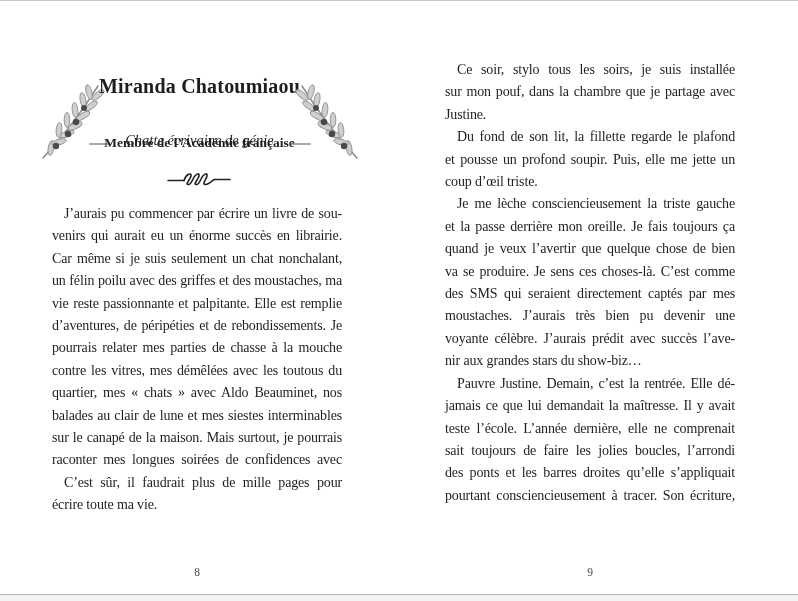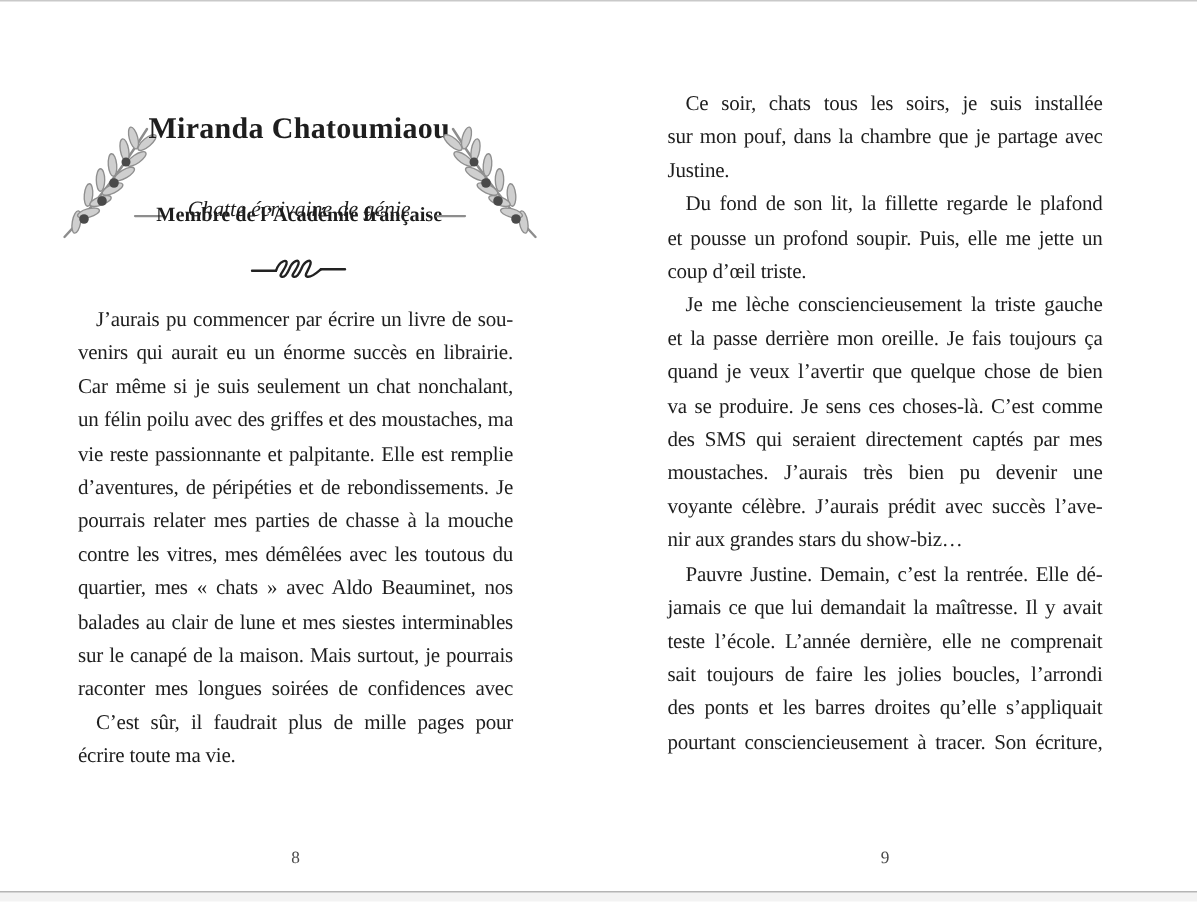--- a/index.html
+++ b/index.html
@@ -139,21 +139,21 @@
         <div class="pline">raconter mes longues soirées de confidences avec</div>
         <div class="pline first">C’est sûr, il faudrait plus de mille pages pour</div>
         <div class="pline lastline">écrire toute ma vie.</div>
       </div>
 
     <div class="page-number">8</div>
   </section>
 
   <section class="page page-right">
     <div class="body">
-        <div class="pline first">Ce soir, chats tous les soirs, je suis installée</div>
+        <div class="pline first">Ce soir, stylo tous les soirs, je suis installée</div>
         <div class="pline">sur mon pouf, dans la chambre que je partage avec</div>
         <div class="pline lastline">Justine.</div>
         <div class="pline first">Du fond de son lit, la fillette regarde le plafond</div>
         <div class="pline">et pousse un profond soupir. Puis, elle me jette un</div>
         <div class="pline lastline">coup d’œil triste.</div>
         <div class="pline first">Je me lèche consciencieusement la triste gauche</div>
         <div class="pline">et la passe derrière mon oreille. Je fais toujours ça</div>
         <div class="pline">quand je veux l’avertir que quelque chose de bien</div>
         <div class="pline">va se produire. Je sens ces choses-là. C’est comme</div>
         <div class="pline">des SMS qui seraient directement captés par mes</div>

